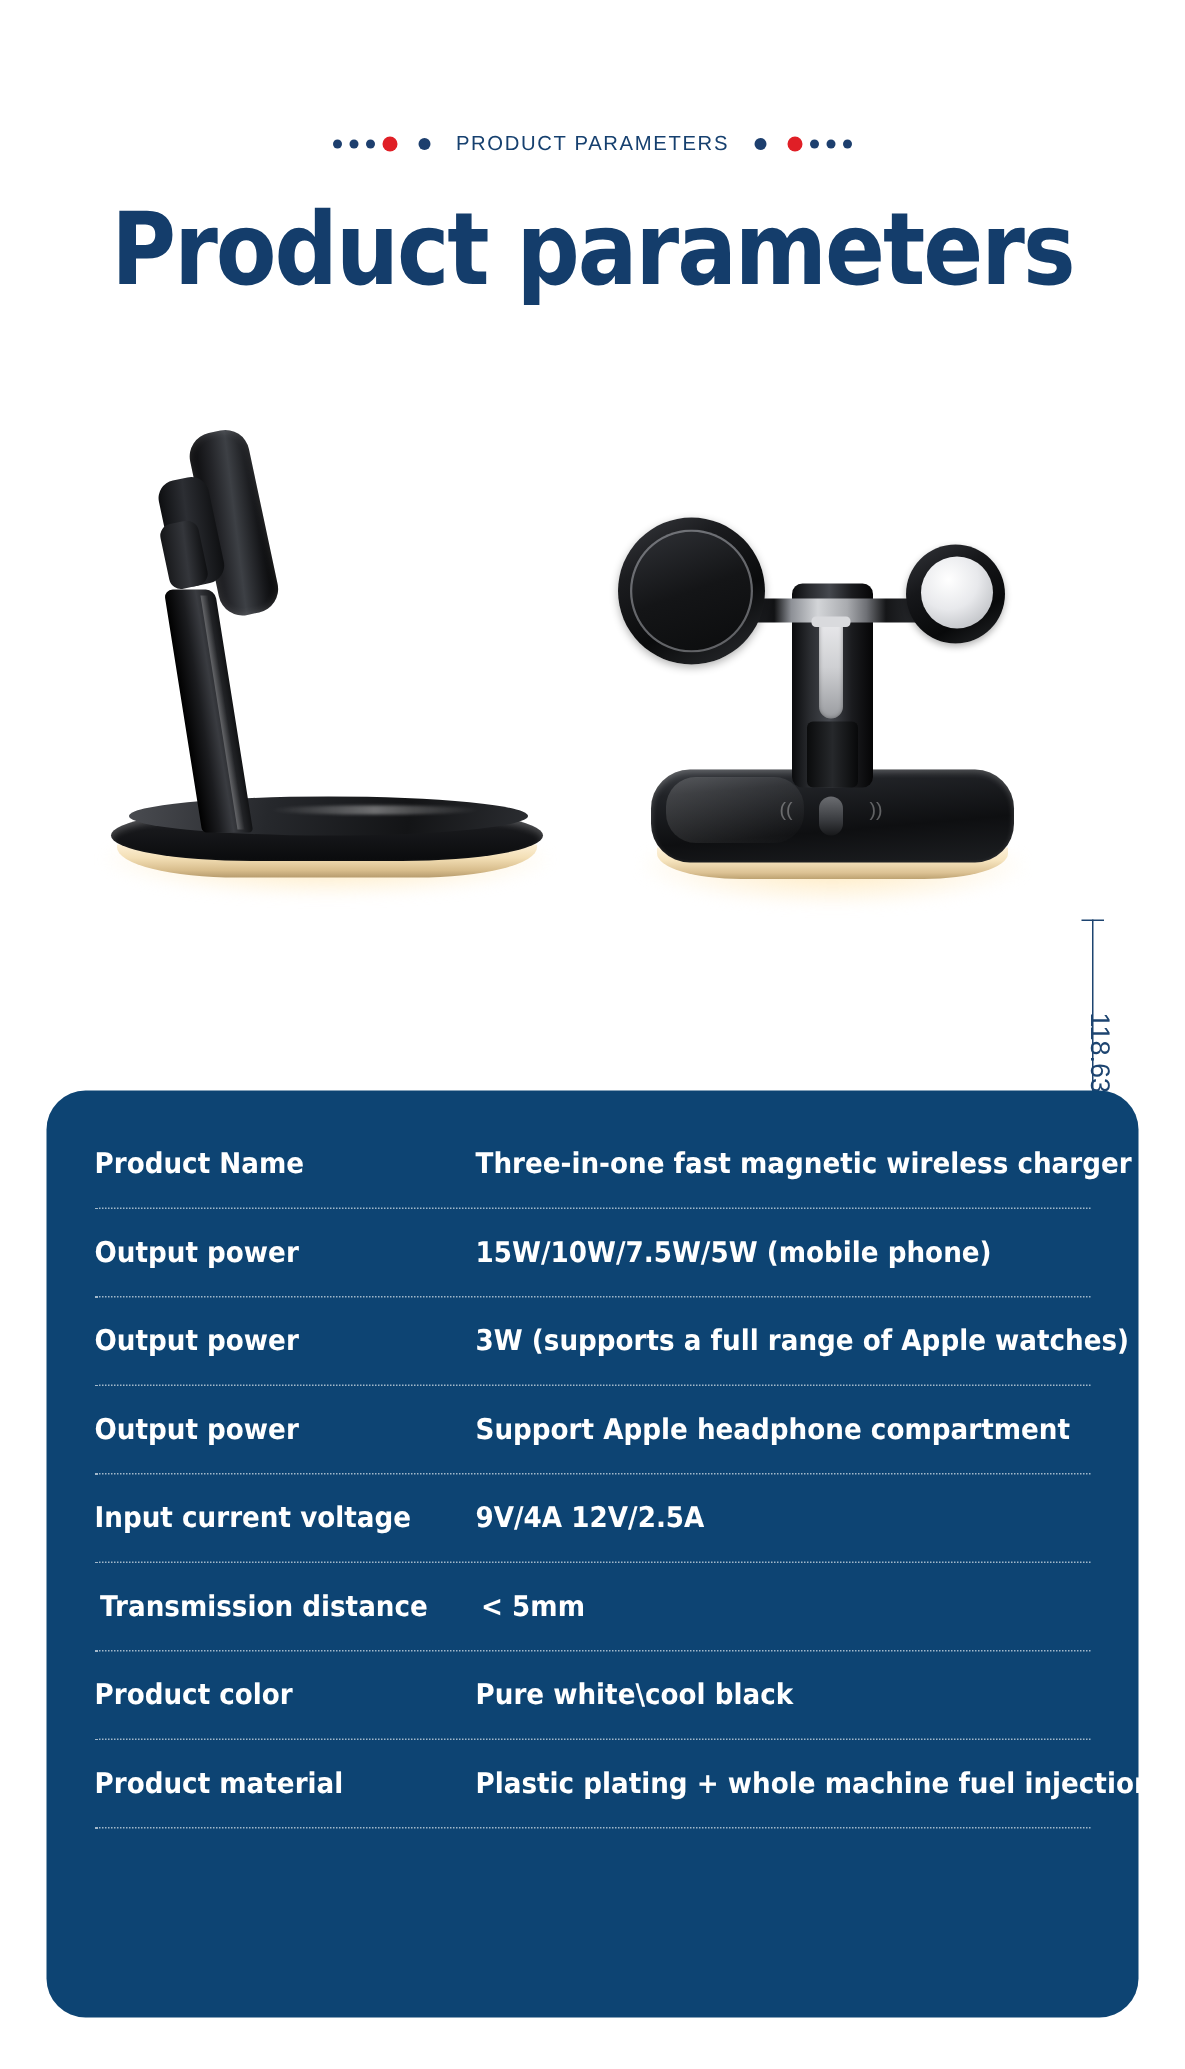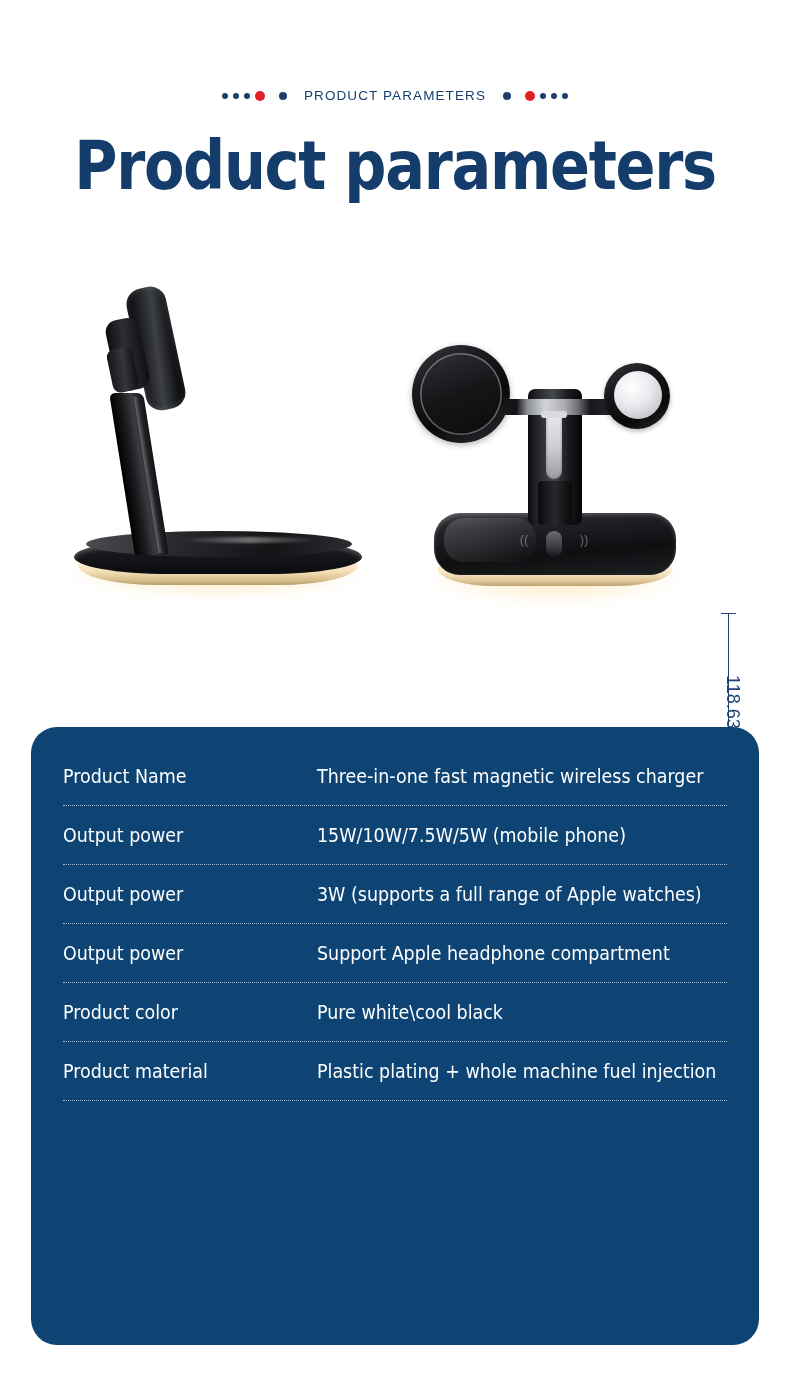--- a/index.html
+++ b/index.html
@@ -263,20 +263,21 @@
     background: #0d4473;
     border-radius: 26px;
     padding: 20px 32px 30px 32px;
   }
   .spec-row {
     position: relative;
     display: flex;
     align-items: center;
     height: 59px;
     border-bottom: 1px dotted rgba(255,255,255,0.62);
+    font-weight: bold;
   }
   .spec-key {
     flex: 0 0 254px;
     color: #ffffff;
     font-size: 19px;
     font-family: "DejaVu Sans", sans-serif;
     white-space: nowrap;
     transform: scaleX(0.92);
     transform-origin: left center;
   }
@@ -374,22 +375,30 @@
     <div class="spec-row">
       <span class="spec-key">Output power</span>
       <span class="spec-val">3W (supports a full range of Apple watches)</span>
     </div>
 
     <div class="spec-row">
       <span class="spec-key">Output power</span>
       <span class="spec-val">Support Apple headphone compartment</span>
     </div>
 
-
-
+    <div class="spec-row">
+      <span class="spec-key">Input current voltage</span>
+      <span class="spec-val">9V/4A 12V/2.5A</span>
+    </div>
+
+
+    <div class="spec-row indent">
+      <span class="spec-key">Transmission distance</span>
+      <span class="spec-val">&lt; 5mm</span>
+    </div>
 
 
     <div class="spec-row">
       <span class="spec-key">Product color</span>
       <span class="spec-val">Pure white\cool black</span>
     </div>
 
     <div class="spec-row">
       <span class="spec-key">Product material</span>
       <span class="spec-val">Plastic plating + whole machine fuel injection</span>

